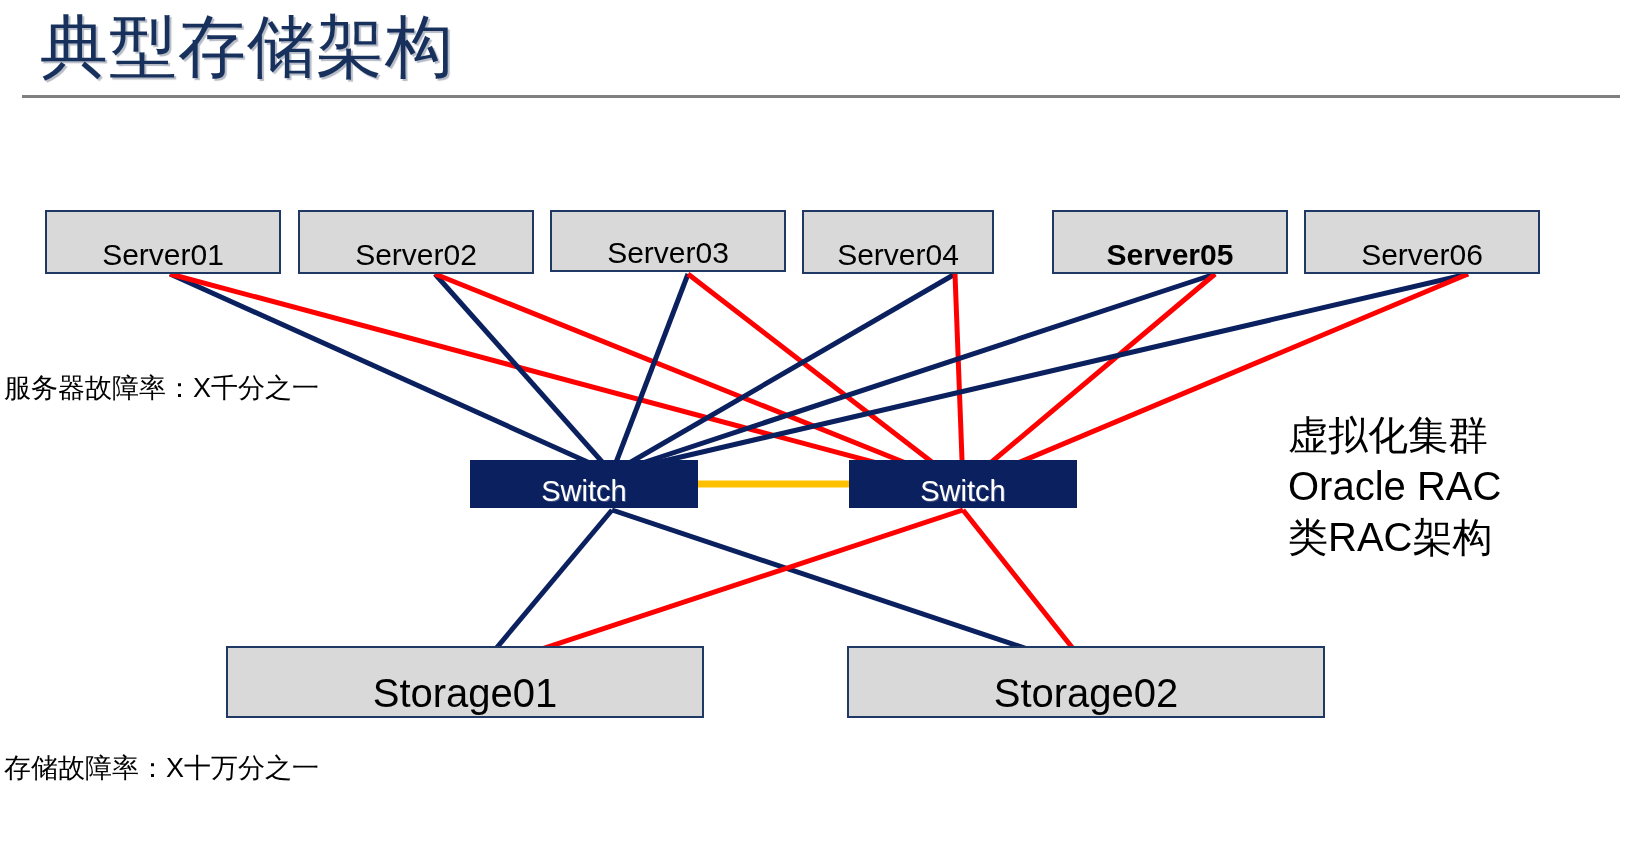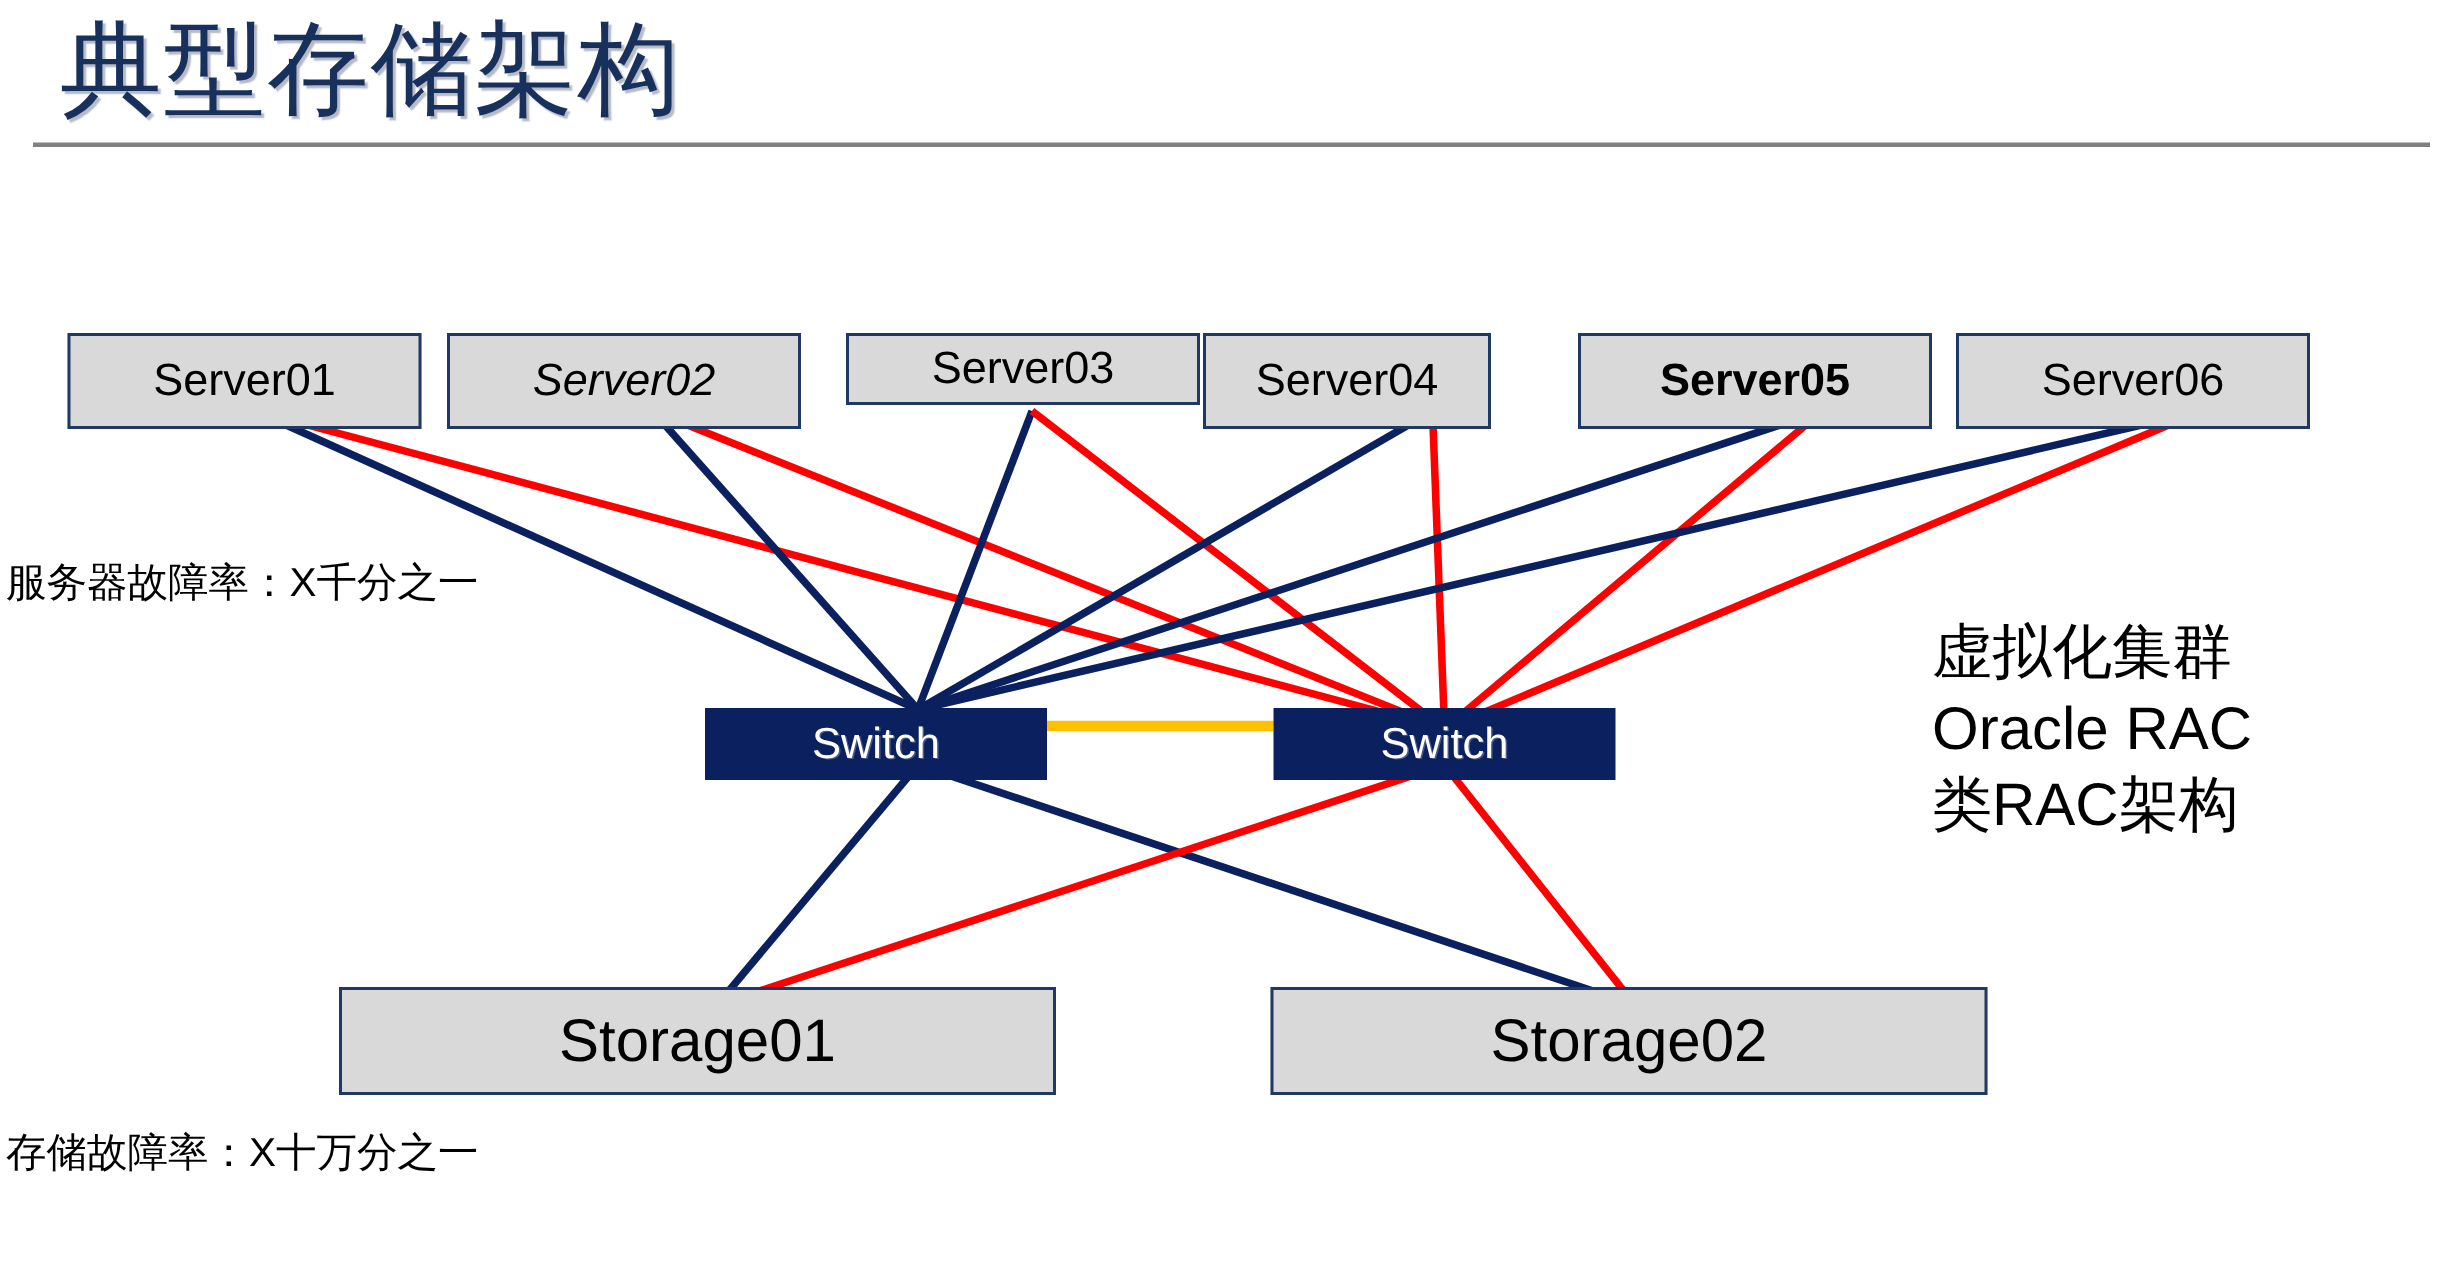--- a/index.html
+++ b/index.html
@@ -48,24 +48,23 @@
     top: 0;
     width: 1632px;
     height: 847px;
   }
 
   
   .node {
     position: absolute;
     box-sizing: border-box;
     display: flex;
-    align-items: center;
+    align-items: flex-end;
     justify-content: center;
     white-space: nowrap;
-    margin-top: 12px;
   }
   .server-node {
     background: #d9d9d9;
     border: 2px solid #1f3864;
     color: #000000;
     font-size: 30px;
     height: 64px;
   }
   .storage-node {
     background: #d9d9d9;
@@ -129,24 +128,24 @@
       <line x1="612" y1="510" x2="1090" y2="670" stroke="#0b205e" stroke-width="5" stroke-linecap="butt"></line>
       <line x1="963" y1="510" x2="478" y2="670" stroke="#ff0000" stroke-width="5" stroke-linecap="butt"></line>
       <line x1="963" y1="510" x2="1090" y2="670" stroke="#ff0000" stroke-width="5" stroke-linecap="butt"></line>
       <line x1="698" y1="484" x2="849" y2="484" stroke="#ffc000" stroke-width="7" stroke-linecap="butt"></line>
     </svg>
 
   <div id="nodes-layer">
       <div class="node server-node" style="left: 45px; top: 210px; width: 236px; height: 64px;">
         <span>Server01</span>
       </div>
-      <div class="node server-node" style="left: 298px; top: 210px; width: 236px; height: 64px; font-style: italic;">
+      <div class="node server-node" style="left: 298px; top: 210px; width: 236px; height: 64px;">
         <span>Server02</span>
       </div>
-      <div class="node server-node" style="left: 564px; top: 210px; width: 236px; height: 48px;">
+      <div class="node server-node" style="left: 550px; top: 210px; width: 236px; height: 62px;">
         <span>Server03</span>
       </div>
       <div class="node server-node" style="left: 802px; top: 210px; width: 192px; height: 64px;">
         <span>Server04</span>
       </div>
       <div class="node server-node" style="left: 1052px; top: 210px; width: 236px; height: 64px; font-weight: bold;">
         <span>Server05</span>
       </div>
       <div class="node server-node" style="left: 1304px; top: 210px; width: 236px; height: 64px;">
         <span>Server06</span>

